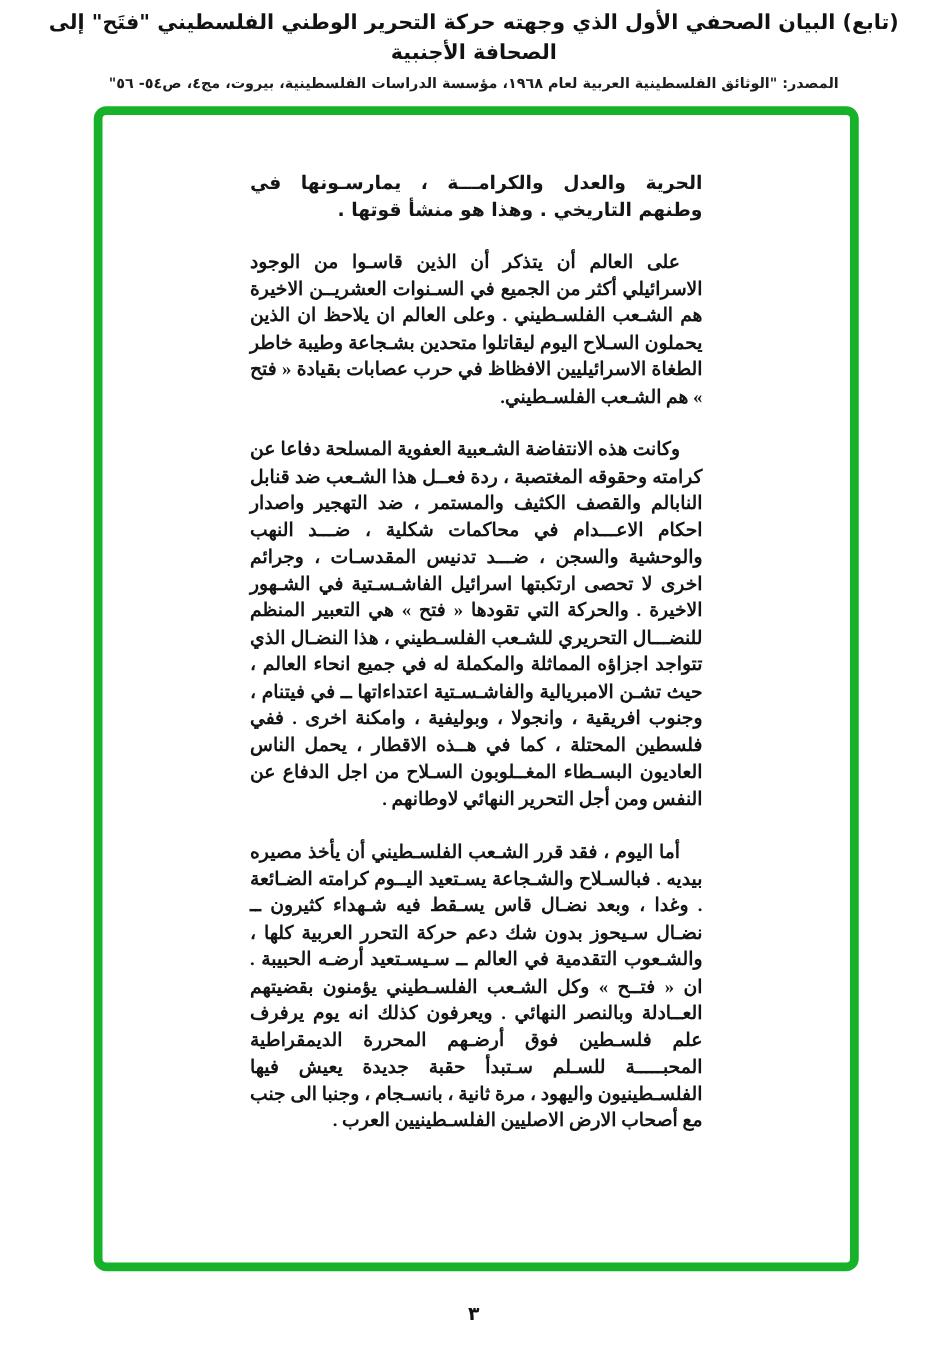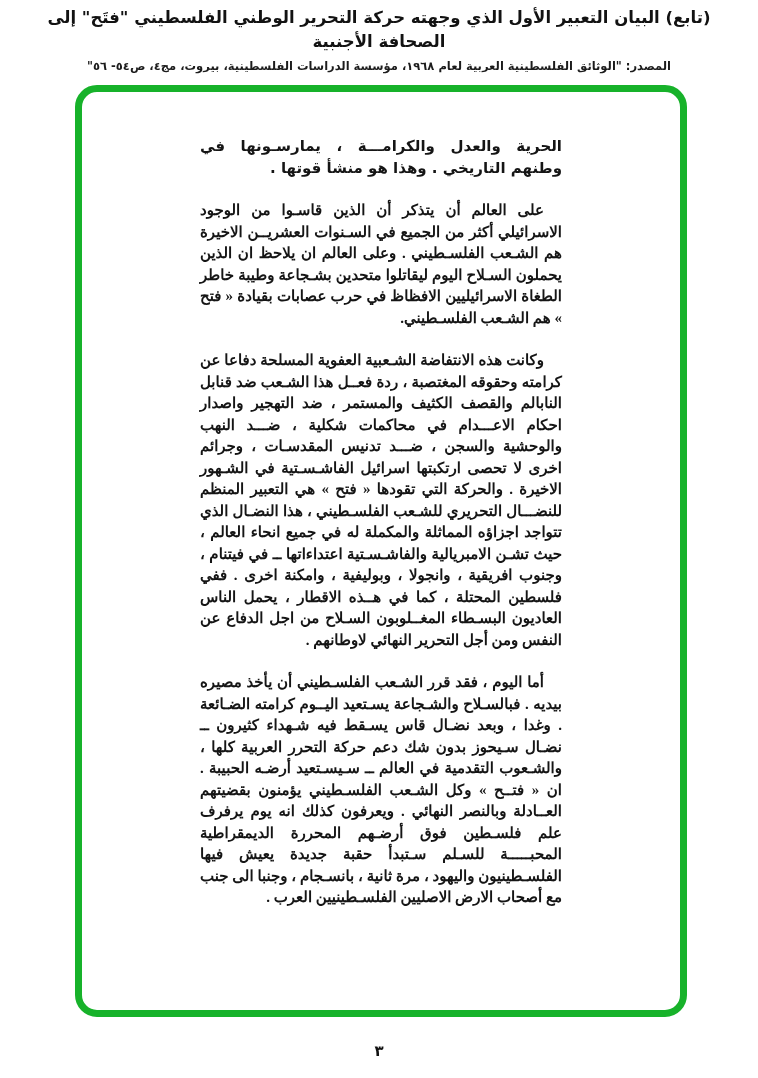--- a/index.html
+++ b/index.html
@@ -35,21 +35,21 @@
     font-size: 11.5px;
     font-weight: 700;
     color: #1c1c1c;
     margin-top: 5px;
   }
   .green-frame {
     position: absolute;
     left: 75px; top: 85px;
     width: 612px; height: 932px;
     border: 7px solid #17b22a;
-    border-radius: 22px;
+    border-radius: 10px;
   }
   .text-column {
     position: absolute;
     left: 118px; top: 44px;   
     width: 362px;
     direction: rtl;
     text-align: justify;
     font-size: 15px;
     font-weight: 700;
     line-height: 21.5px;
@@ -75,21 +75,21 @@
     color: #111111;
     direction: rtl;
   }
 </style>
 </head>
 <body>
 
 <div class="page">
 
   <div class="header">
-    <div class="doc-title">(تابع) البيان التعبير الأول الذي وجهته حركة التحرير الوطني الفلسطيني "فتَح" إلى الصحافة الأجنبية</div>
+    <div class="doc-title">(تابع) البيان الصحفي الأول الذي وجهته حركة التحرير الوطني الفلسطيني "فتَح" إلى الصحافة الأجنبية</div>
     <div class="doc-source">المصدر: "الوثائق الفلسطينية العربية لعام ١٩٦٨، مؤسسة الدراسات الفلسطينية، بيروت، مج٤، ص٥٤- ٥٦"</div>
   </div>
 
   <div class="green-frame" style="border-color: rgb(23, 178, 42);">
     <div class="text-column">
       <p>الحرية والعدل والكرامـــة ، يمارسـونها في وطنهم التاريخي . وهذا هو منشأ قوتها .</p>
       <p class="indented">على العالم أن يتذكر أن الذين قاسـوا من الوجود الاسرائيلي أكثر من الجميع في السـنوات العشريــن الاخيرة هم الشـعب الفلسـطيني . وعلى العالم ان يلاحظ ان الذين يحملون السـلاح اليوم ليقاتلوا متحدين بشـجاعة وطيبة خاطر الطغاة الاسرائيليين الافظاظ في حرب عصابات بقيادة « فتح » هم الشـعب الفلسـطيني.</p>
       <p class="indented">وكانت هذه الانتفاضة الشـعبية العفوية المسلحة دفاعا عن كرامته وحقوقه المغتصبة ، ردة فعــل هذا الشـعب ضد قنابل النابالم والقصف الكثيف والمستمر ، ضد التهجير واصدار احكام الاعـــدام في محاكمات شكلية ، ضـــد النهب والوحشية والسجن ، ضـــد تدنيس المقدسـات ، وجرائم اخرى لا تحصى ارتكبتها اسرائيل الفاشـسـتية في الشـهور الاخيرة . والحركة التي تقودها « فتح » هي التعبير المنظم للنضـــال التحريري للشـعب الفلسـطيني ، هذا النضـال الذي تتواجد اجزاؤه المماثلة والمكملة له في جميع انحاء العالم ، حيث تشـن الامبريالية والفاشـسـتية اعتداءاتها ــ في فيتنام ، وجنوب افريقية ، وانجولا ، وبوليفية ، وامكنة اخرى . ففي فلسطين المحتلة ، كما في هــذه الاقطار ، يحمل الناس العاديون البسـطاء المغــلوبون السـلاح من اجل الدفاع عن النفس ومن أجل التحرير النهائي لاوطانهم .</p>
       <p class="indented">أما اليوم ، فقد قرر الشـعب الفلسـطيني أن يأخذ مصيره بيديه . فبالسـلاح والشـجاعة يسـتعيد اليــوم كرامته الضـائعة . وغدا ، وبعد نضـال قاس يسـقط فيه شـهداء كثيرون ــ نضـال سـيحوز بدون شك دعم حركة التحرر العربية كلها ، والشـعوب التقدمية في العالم ــ سـيسـتعيد أرضـه الحبيبة . ان « فتــح » وكل الشـعب الفلسـطيني يؤمنون بقضيتهم العــادلة وبالنصر النهائي . ويعرفون كذلك انه يوم يرفرف علم فلسـطين فوق أرضـهم المحررة الديمقراطية المحبـــــة للسـلم سـتبدأ حقبة جديدة يعيش فيها الفلسـطينيون واليهود ، مرة ثانية ، بانسـجام ، وجنبا الى جنب مع أصحاب الارض الاصليين الفلسـطينيين العرب .</p>
     </div>

